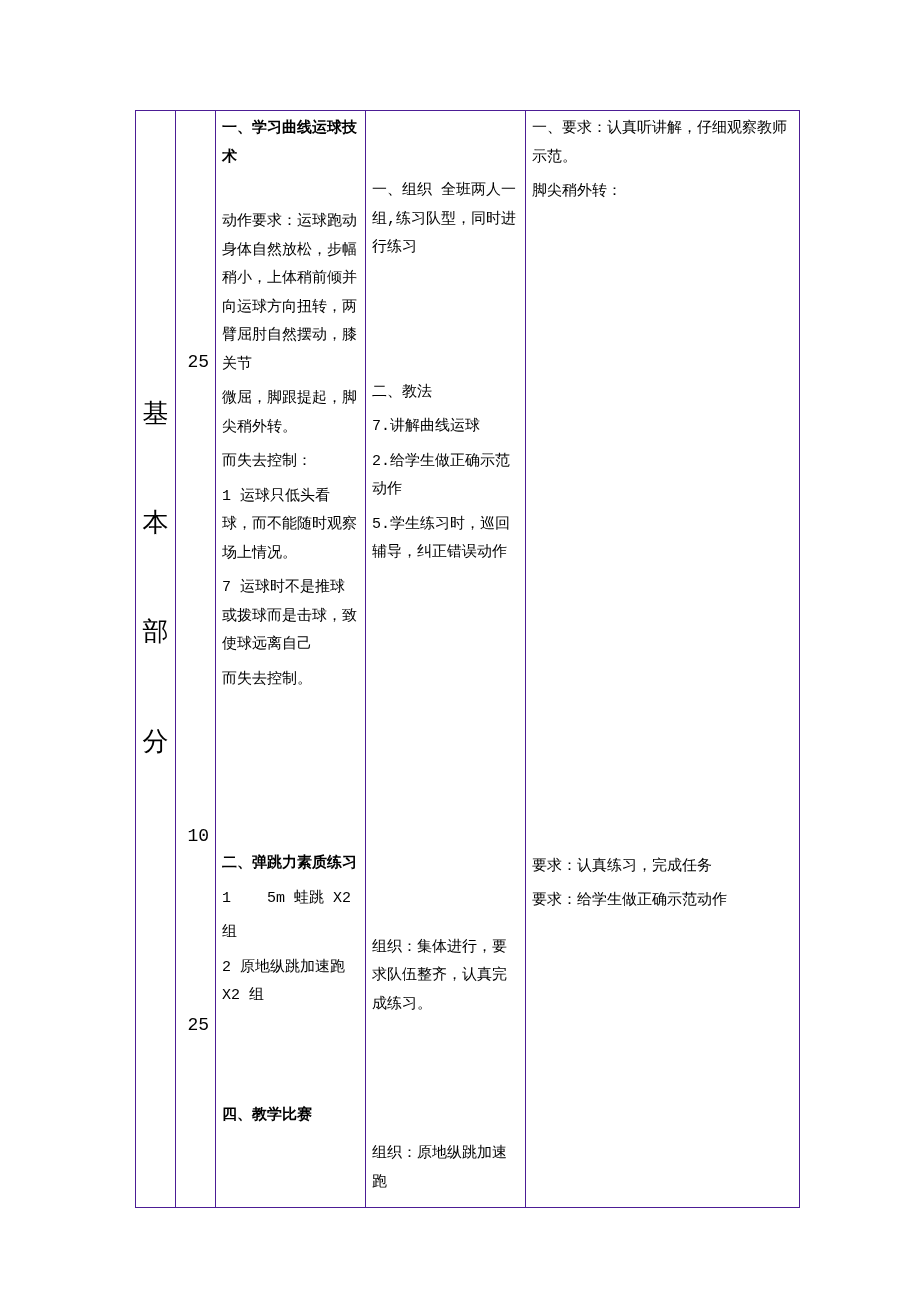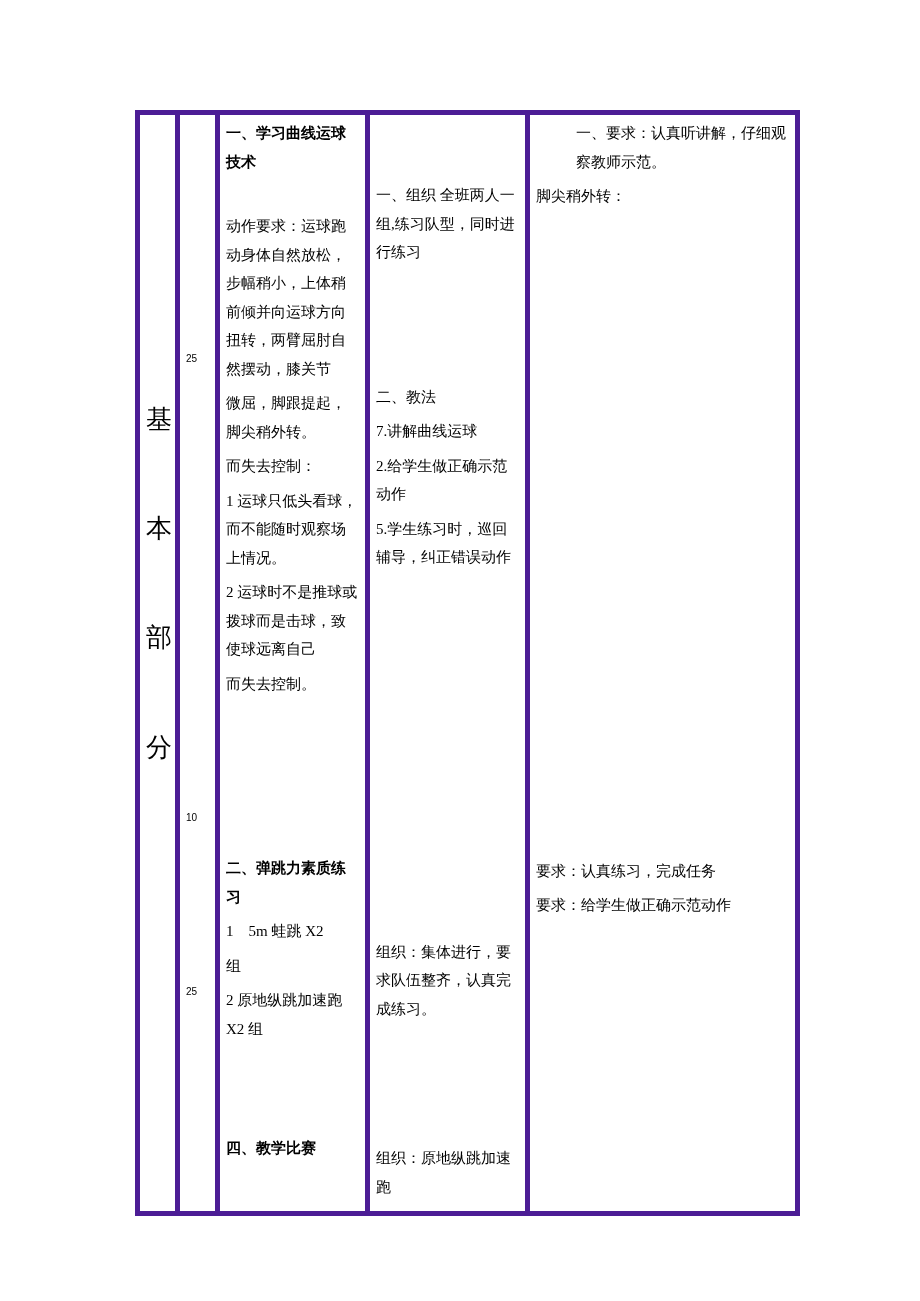--- a/index.html
+++ b/index.html
@@ -18,50 +18,51 @@
     box-sizing: border-box;
     padding: 110px 120px 100px 135px;
   }
   table.lesson {
     border-collapse: collapse;
     width: 100%;
     height: 1060px;
     table-layout: fixed;
   }
   table.lesson td {
-    border: 5px solid #4c1d95;
+    border: 1px solid #4c1d95;
     vertical-align: top;
     padding: 4px 6px;
     box-sizing: border-box;
+    font-family: Liberation Mono, monospace;
   }
   .col-part {
     width: 40px;
     font-size: 26px;
     font-family: "SimSun", "宋体", serif;
     text-align: center;
     vertical-align: top;
     padding-top: 250px !important;
     line-height: 4.2;
   }
   .col-time {
     width: 40px;
     font-family: Arial, sans-serif;
-    font-size: 10px;
-    text-align: left;
+    font-size: 18px;
+    text-align: right;
     padding-left: 4px;
   }
   .col-content { width: 150px; }
   .col-method  { width: 160px; }
   .col-req     { }
   .time-block1 { padding-top: 230px; }
   .time-block2 { padding-top: 440px; }
   .time-block3 { padding-top: 155px; }
   .bold { font-weight: bold; }
   .sect { margin-bottom: 6px; }
-  .req-top { padding-top: 0; margin-left: 40px; }
+  .req-top { padding-top: 0; }
   .req-mid { padding-top: 640px; }
   .method-block1 { padding-top: 62px; }
 </style>
 </head>
 <body>
 
 <div class="page">
   <table class="lesson">
     <tbody>
         <tr>
@@ -79,21 +80,21 @@
         <div class="time-block3">25</div>
       </td>
 
       <td class="col-content">
         <div class="sect bold">一、学习曲线运球技术</div>
         <div style="height:30px"></div>
         <div class="sect">动作要求：运球跑动身体自然放松，步幅稍小，上体稍前倾并向运球方向扭转，两臂屈肘自然摆动，膝关节</div>
         <div class="sect">微屈，脚跟提起，脚尖稍外转。</div>
         <div class="sect">而失去控制：</div>
         <div class="sect">1 运球只低头看球，而不能随时观察场上情况。</div>
-        <div class="sect">2 运球时不是推球或拨球而是击球，致使球远离自己</div>
+        <div class="sect">7 运球时不是推球或拨球而是击球，致使球远离自己</div>
         <div class="sect">而失去控制。</div>
 
         <div style="height:150px"></div>
 
         <div class="sect bold">二、弹跳力素质练习</div>
         <div class="sect">
           <span>1</span>&nbsp;&nbsp;&nbsp;
           <span>5m 蛙跳 X2</span>
         </div>
         <div class="sect">组</div>

